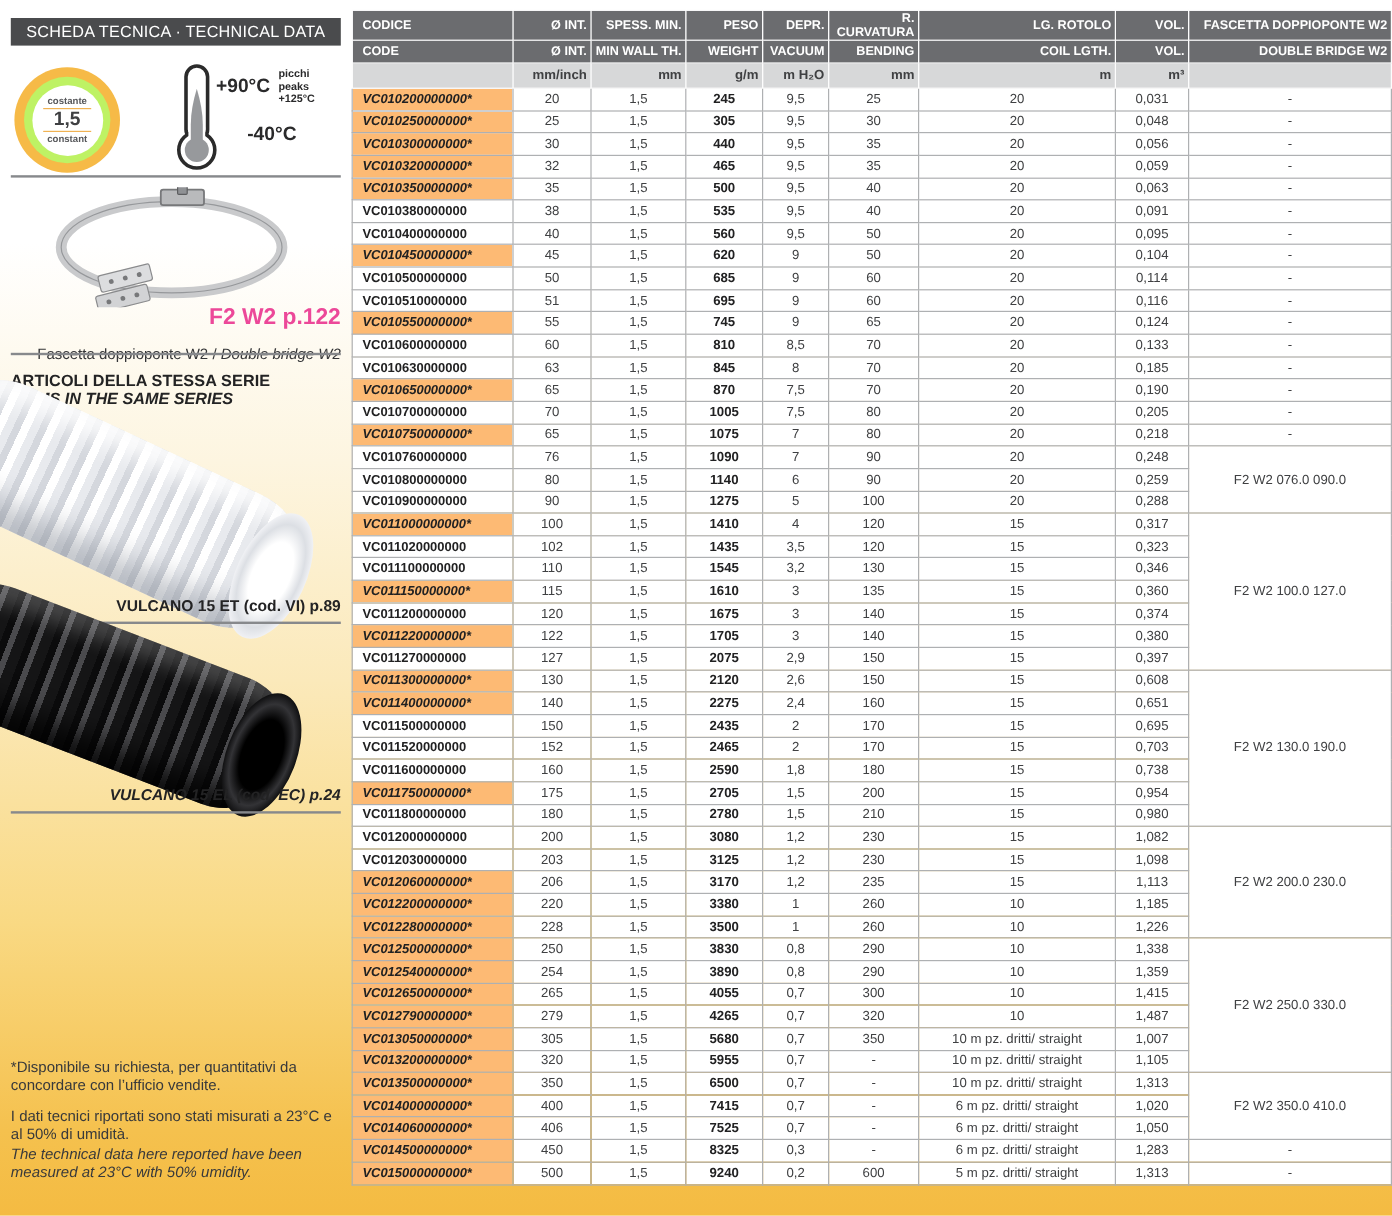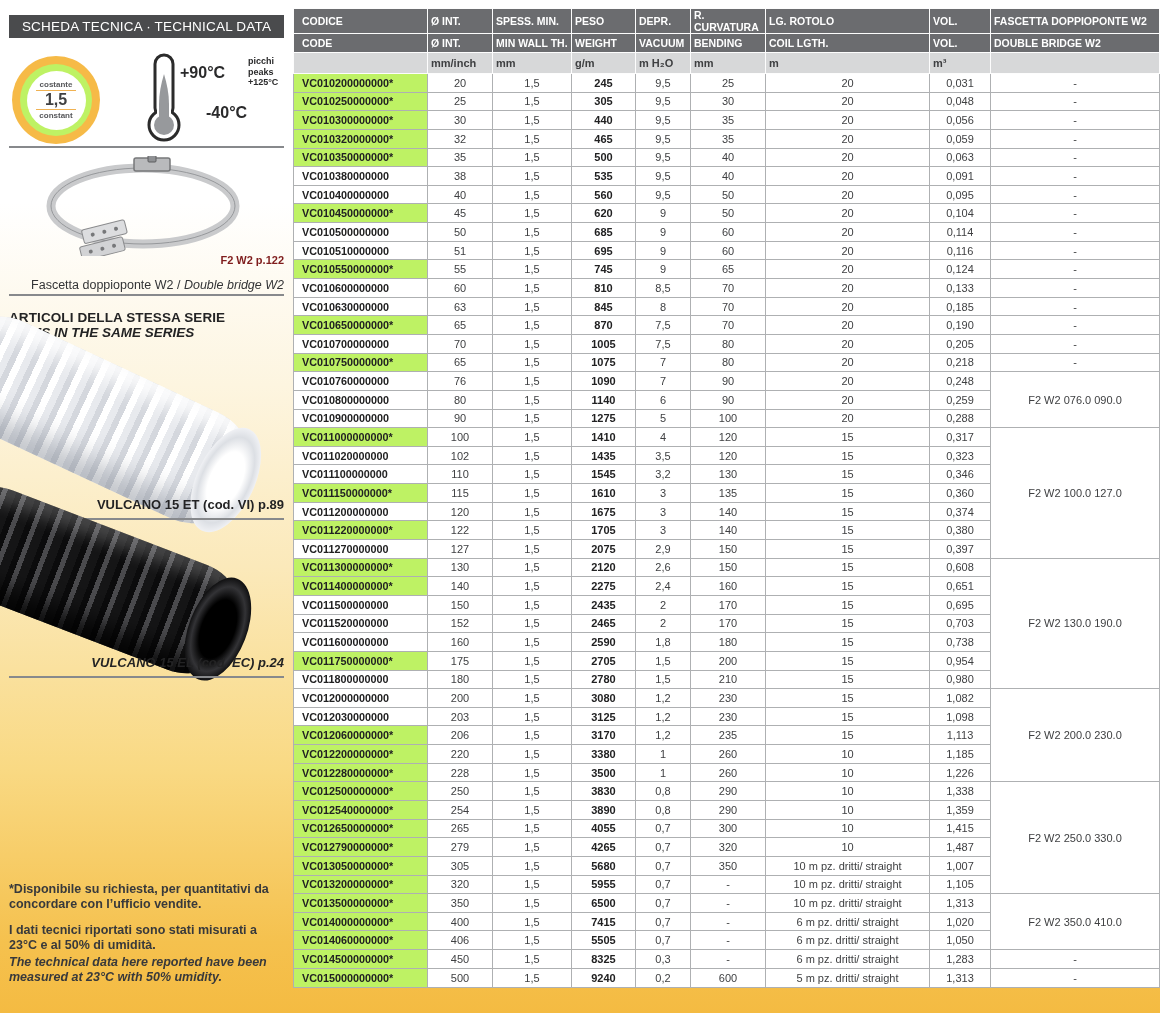--- a/index.html
+++ b/index.html
@@ -25,28 +25,28 @@
     display:flex; align-items:center; justify-content:center; }
   .badge-inner { width:59px; height:59px; border-radius:50%; background:#fff;
     display:flex; flex-direction:column; align-items:center; justify-content:center; gap:1px; }
   .badge-small { font-size:8px; font-weight:bold; color:#56575a; }
   .badge-line { width:40px; height:1px; background:#f0b253; }
   .badge-value { font-size:16px; font-weight:bold; color:#3f4042; line-height:16px; }
   
   .thermo-box { position:absolute; left:144px; top:52px; width:140px; height:96px; }
   .thermo-svg { position:absolute; left:0; top:0; }
   .t-max { position:absolute; left:36px; top:12px; font-size:16px; font-weight:bold; color:#2a2a2b; }
-  .t-peaks { position:absolute; left:88px; top:4px; font-size:9px; font-weight:bold; color:#2a2a2b; line-height:10.5px;margin-left:16px; }
+  .t-peaks { position:absolute; left:88px; top:4px; font-size:9px; font-weight:bold; color:#2a2a2b; line-height:10.5px; }
   .t-min { position:absolute; left:38px; top:52px; font-size:16px; font-weight:bold; color:#2a2a2b;margin-left:24px; }
   .rule { position:absolute; left:9px; width:275px; height:2px; background:#87898c; }
   .rule-1 { top:146px; } .rule-2 { top:294px; } .rule-3 { top:518px; } .rule-4 { top:676px; }
   
   .clamp-svg { position:absolute; left:38px; top:156px; }
   .clamp-caption { position:absolute; left:9px; top:254px; width:275px; text-align:right; }
-  .clamp-ref { font-size:11px; font-weight:bold; color:#7f1d1d; }
+  .clamp-ref { font-size:19px; font-weight:bold; color:#ec4899; }
   .clamp-sub { font-size:12.5px; color:#333436; margin-top:12px; }
   .clamp-sub .en { font-style:italic; }
   .series-title { position:absolute; left:9px; top:310px; width:275px; }
   .series-it { font-size:13.5px; font-weight:bold; color:#232324; letter-spacing:.1px; }
   .series-en { font-size:13.5px; font-weight:bold; font-style:italic; color:#232324; }
   
   .hose-wrap { position:absolute; }
   .hose1-wrap { left:-68px; top:362px; width:330px; height:116px; transform:rotate(25deg); }
   .hose2-wrap { left:-70px; top:524px; width:320px; height:112px; transform:rotate(21deg); }
   .hose-body { position:absolute; left:0; top:0; width:100%; height:100%; border-radius:58px; }
@@ -59,36 +59,36 @@
     box-shadow:inset 0 -18px 22px rgba(0,0,0,.8), inset 0 14px 16px rgba(255,255,255,.22);
   }
   .hose-mouth { position:absolute; right:-6px; top:2px; width:58px; height:calc(100% - 4px); border-radius:50%; }
   .hose1-mouth { background:radial-gradient(ellipse at center,#ffffff 38%,#dcdfe4 58%,#f2f3f6 72%,#cfd2d8 86%,#eceef1 100%); }
   .hose2-mouth { background:radial-gradient(ellipse at center,#000 40%,#333336 58%,#0c0c0d 72%,#3c3c3f 86%,#111 100%); }
   .hose-caption { position:absolute; left:9px; width:275px; text-align:right;
     font-size:13px; font-weight:bold; color:#232324; }
   .hose1-caption { top:497px; } .hose2-caption { top:655px;font-style:italic; }
   
   .footnotes { position:absolute; left:9px; top:882px; width:278px; font-size:12.5px; line-height:15px; color:#38393b; }
-  .fn { margin-bottom:2px;font-weight:bold; }
+  .fn { margin-bottom:2px; }
   .fn.italic { font-style:italic; }
   .fn-gap { height:9px; }
   
   .table-holder { position:absolute; left:293px; top:8px; width:866px; height:980px; }
   table { border-collapse:collapse; table-layout:fixed; width:866px; height:980px;
     font-size:11px; color:#3f4042; background:transparent;padding-left:12px; }
   col.c-code{width:134px;} col.c-di{width:65px;} col.c-wall{width:79px;} col.c-weight{width:64px;}
   col.c-vac{width:55px;} col.c-bend{width:75px;} col.c-coil{width:164px;} col.c-vol{width:61px;} col.c-clamp{width:169px;}
   thead th { background:#6b6c6f; color:#fff; font-weight:bold; font-size:10.5px;
-    border:1px solid #fdfdfd; text-align:left; height:19px; padding:0 3px; }
+    border:1px solid #fdfdfd; text-align:right; height:19px; padding:0 3px; }
   thead tr.units th { background:#d7d8d9; color:#3f4042; height:21px; font-size:11px; }
   thead th.left { text-align:left; padding-left:8px; }
   tbody td { background:#fff; border:1px solid #aeb0b2; text-align:center; height:18px; padding:0 2px; white-space:nowrap; overflow:hidden; }
   tbody td.col-code { text-align:left; padding-left:8px; font-weight:bold; color:#212122; font-size:10.8px; }
-  tr.starred td.col-code { background:#bef264; }
+  tr.starred td.col-code { background:#fdba74;font-style:italic; }
   tbody td.col-weight { font-weight:bold; color:#212122; }
   tbody td.col-clamp { font-size:11px; }
 </style>
 </head>
 <body>
 
 <div class="sidebar">
 
   <div class="sheet-title">SCHEDA TECNICA · TECHNICAL DATA</div>
 
@@ -701,21 +701,21 @@
           <td class="col-weight">7415</td>
           <td class="col-vac">0,7</td>
           <td class="col-bend">-</td>
           <td class="col-coil">6 m pz. dritti/ straight</td>
           <td class="col-vol">1,020</td>
         </tr>
         <tr class="starred">
           <td class="col-code">VC014060000000*</td>
           <td class="col-di">406</td>
           <td class="col-wall">1,5</td>
-          <td class="col-weight">5505</td>
+          <td class="col-weight">7525</td>
           <td class="col-vac">0,7</td>
           <td class="col-bend">-</td>
           <td class="col-coil">6 m pz. dritti/ straight</td>
           <td class="col-vol">1,050</td>
         </tr>
         <tr class="starred">
           <td class="col-code">VC014500000000*</td>
           <td class="col-di">450</td>
           <td class="col-wall">1,5</td>
           <td class="col-weight">8325</td>

